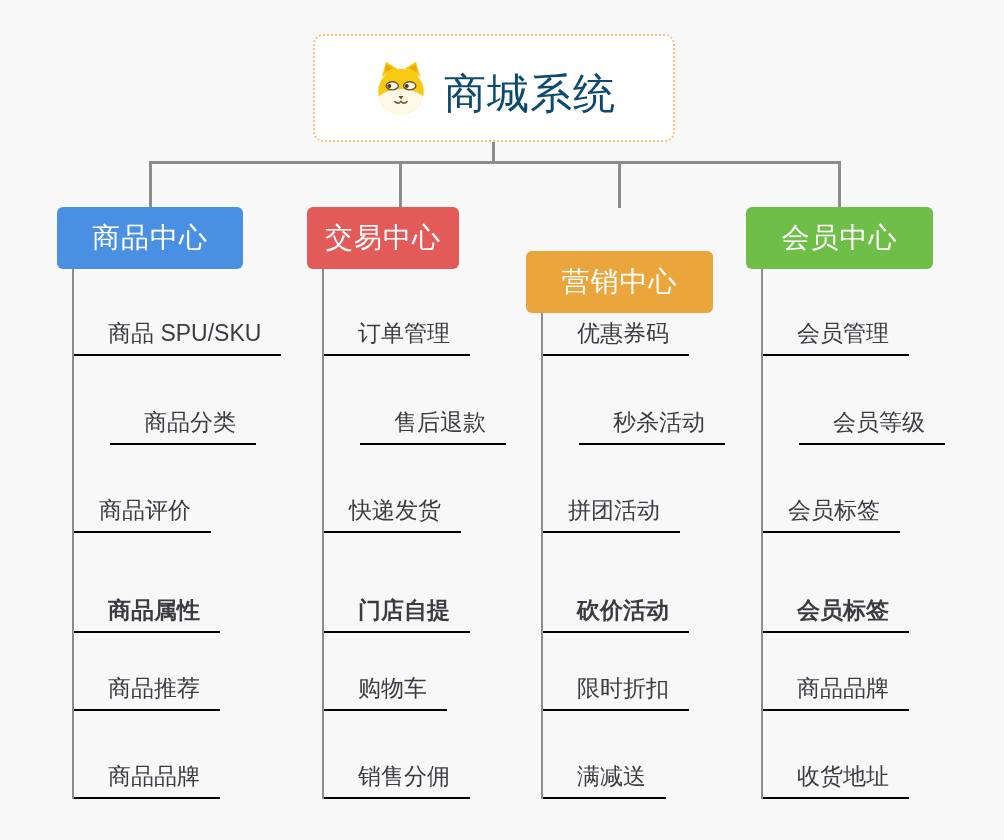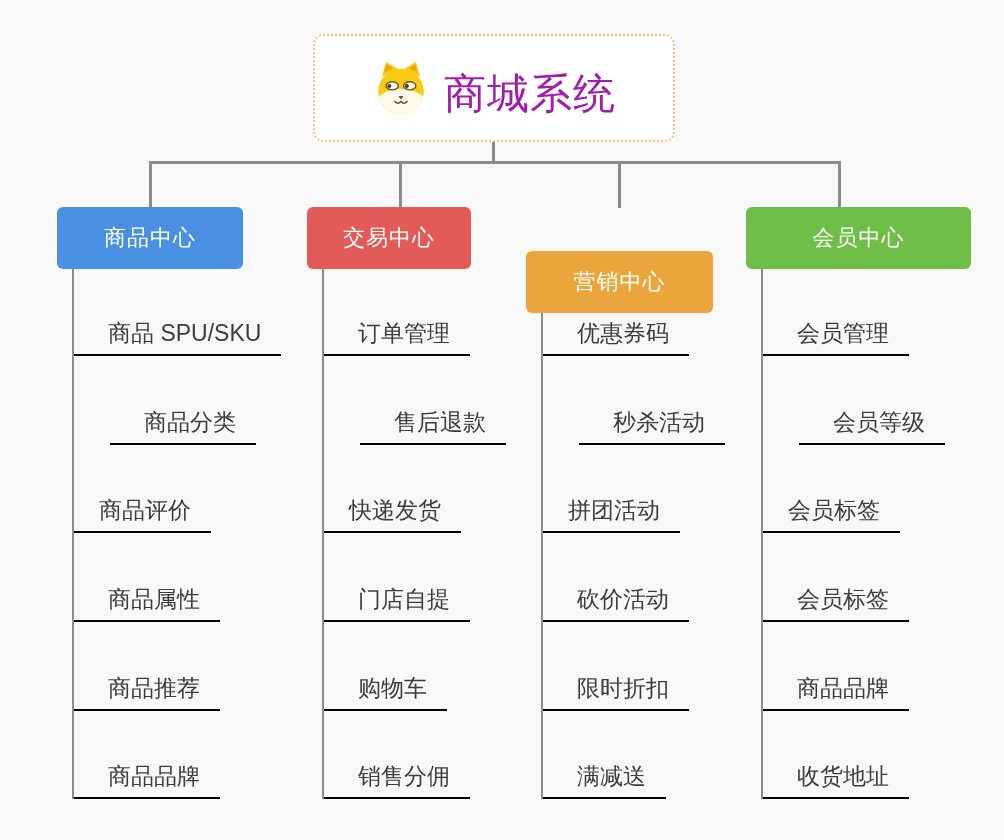--- a/index.html
+++ b/index.html
@@ -54,28 +54,28 @@
   
   .branch-header {
     position: absolute;
     top: 207px;
     height: 62px;
     border-radius: 6px;
     display: flex;
     align-items: center;
     justify-content: center;
     color: #FFFFFF;
-    font-size: 22px;
+    font-size: 28px;
     letter-spacing: 1px;
     z-index: 2;
   }
   .bh0 { left: 57px;  width: 186px; }
-  .bh1 { left: 307px; width: 164px; }
+  .bh1 { left: 307px; width: 152px; }
   .bh2 { left: 526px; width: 187px; }
-  .bh3 { left: 746px; width: 225px; }
+  .bh3 { left: 746px; width: 187px; }
 
   
   .branch-col {
     position: absolute;
     top: 269px;
     height: 530px;
     border-left: 2px solid #8C8C8C;
   }
   .bc0 { left: 72px; }
   .bc1 { left: 322px; }
@@ -92,21 +92,21 @@
     display: flex;
     align-items: flex-end;
     white-space: nowrap;
     font-size: 23px;
     color: #3B3B42;
     cursor: default;
   }
   .r0 { top: 45px; }
   .r1 { top: 134px; margin-left: 36px; }
   .r2 { top: 222px; padding-left: 25px; }
-  .r3 { top: 311px; }
+  .r3 { top: 322px; font-weight: bold; }
   .r4 { top: 400px; }
   .r5 { top: 488px; }
 </style>
 </head>
 <body>
 
 <div class="canvas">
 
   <div class="conn stub"></div>
   <div class="conn bus"></div>
@@ -128,21 +128,21 @@
       <g clip-path="url(#headclip)">
         <ellipse cx="32" cy="54" rx="31" ry="21" fill="#FFF9E8"></ellipse>
       </g>
       <ellipse cx="22" cy="29.5" rx="7" ry="4.6" fill="#FFF9E8" stroke="#6B5530" stroke-width="1.6"></ellipse>
       <ellipse cx="42" cy="29.5" rx="7" ry="4.6" fill="#FFF9E8" stroke="#6B5530" stroke-width="1.6"></ellipse>
       <circle cx="18.6" cy="29.8" r="2.3" fill="#4C3B1E"></circle>
       <circle cx="38.6" cy="29.8" r="2.3" fill="#4C3B1E"></circle>
       <path d="M29 41 h6 l-3 4.2 z" fill="#6B5530"></path>
       <path d="M25 47.5 q3.5 4 7 0 q3.5 4 7 0" stroke="#6B5530" stroke-width="1.8" fill="none" stroke-linecap="round"></path>
     </svg>
-    <span class="root-title" style="color: #a21caf; margin-top: 12px;">商城系统</span>
+    <span class="root-title" style="color: #0c4a6e; margin-top: 12px;">商城系统</span>
   </div>
 
   <div class="branch-header bh0" style="background: rgb(74, 144, 226);">
     <span>商品中心</span>
   </div>
   <div class="branch-col bc0">
     <div class="leaf r0">
         <span>商品 SPU/SKU</span>
       </div>
     <div class="leaf r1">

